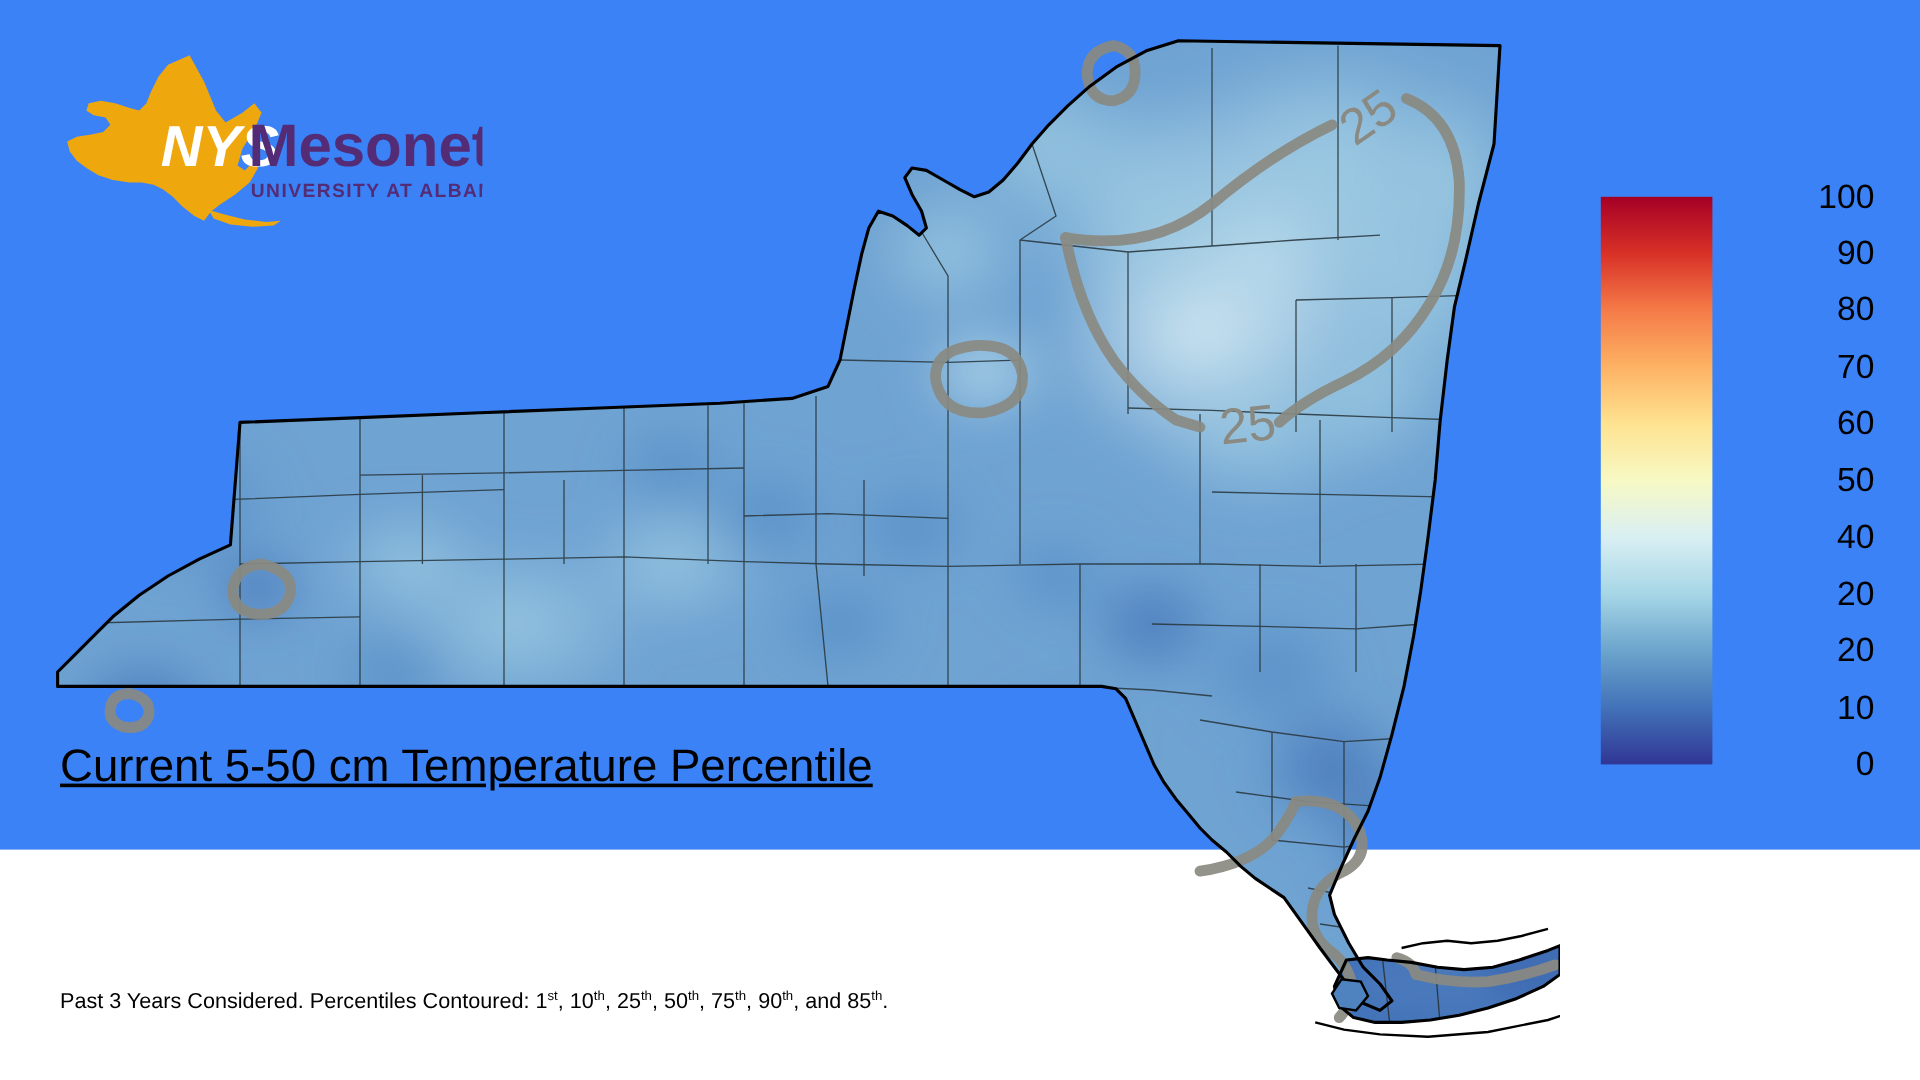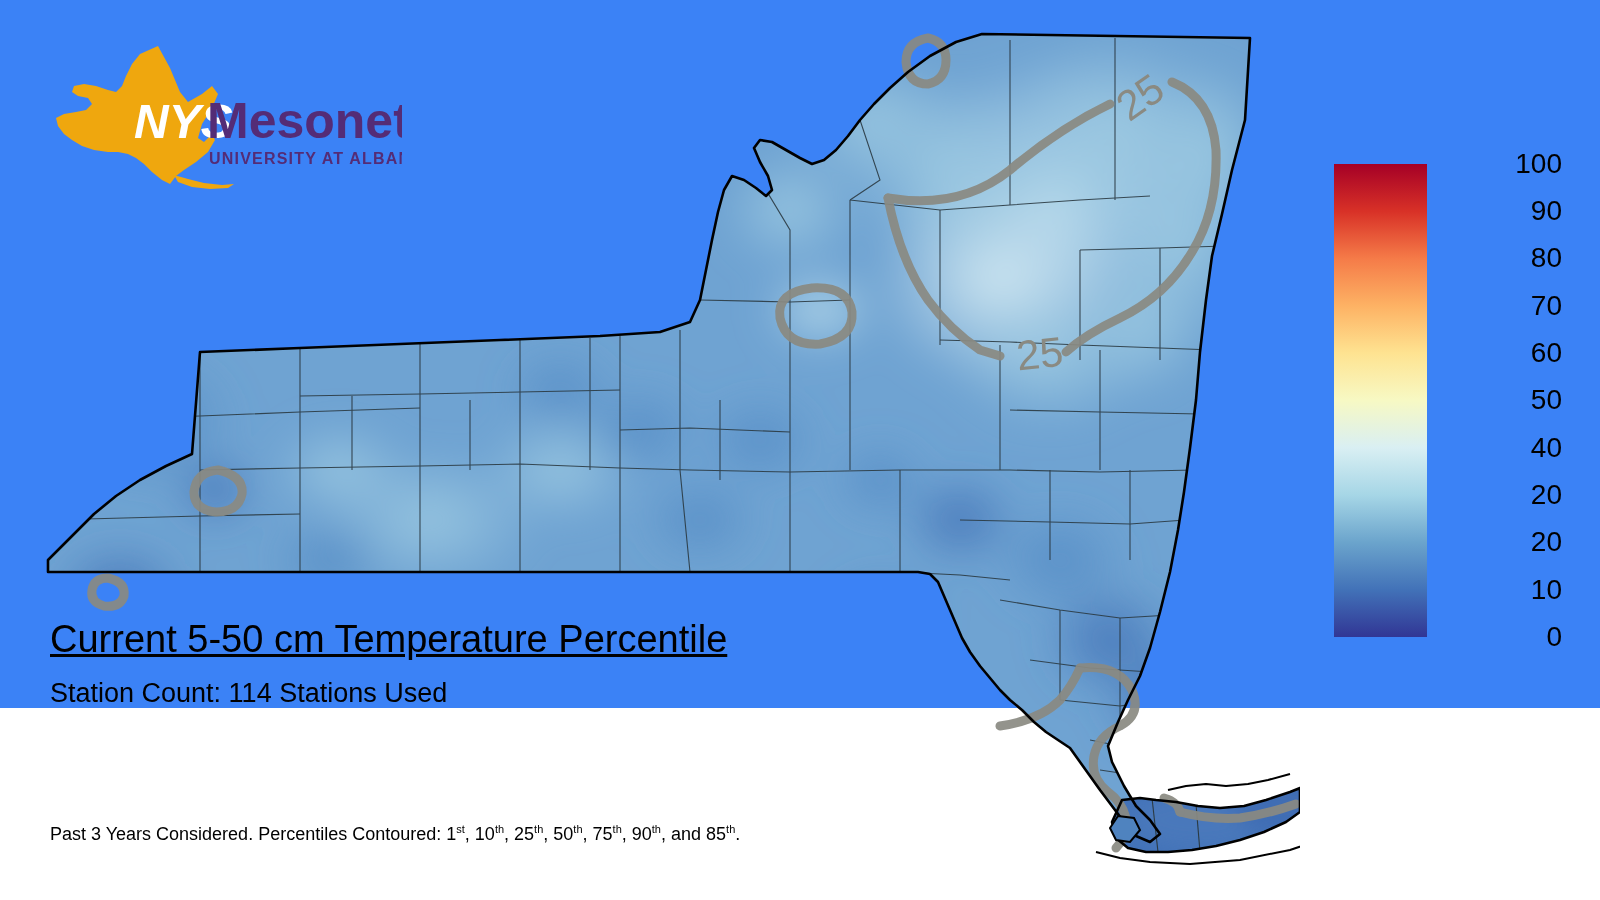--- a/index.html
+++ b/index.html
@@ -289,20 +289,19 @@
     <div class="cb-tick" style="top:298px">40</div>
     <div class="cb-tick" style="top:345px">20</div>
     <div class="cb-tick" style="top:392px">20</div>
     <div class="cb-tick" style="top:440px">10</div>
     <div class="cb-tick" style="top:487px">0</div>
   </div>
 </div>
 
 <div id="textblock">
   <div id="main-title">Current 5-50 cm Temperature Percentile</div>
-  <div id="sub2" class="sub-line">Station Count: 114 Stations Used</div>
 </div>
 
 <div id="footnote">
   <span>Past 3 Years Considered. Percentiles Contoured: </span><span id="footnote-list"><span>1</span><sup>st</sup><span>, </span><span>10</span><sup>th</sup><span>, </span><span>25</span><sup>th</sup><span>, </span><span>50</span><sup>th</sup><span>, </span><span>75</span><sup>th</sup><span>, </span><span>90</span><sup>th</sup><span>, </span><span>and 85</span><sup>th</sup><span>.</span></span>
 </div>
 
 </div>
 
 </body></html>

